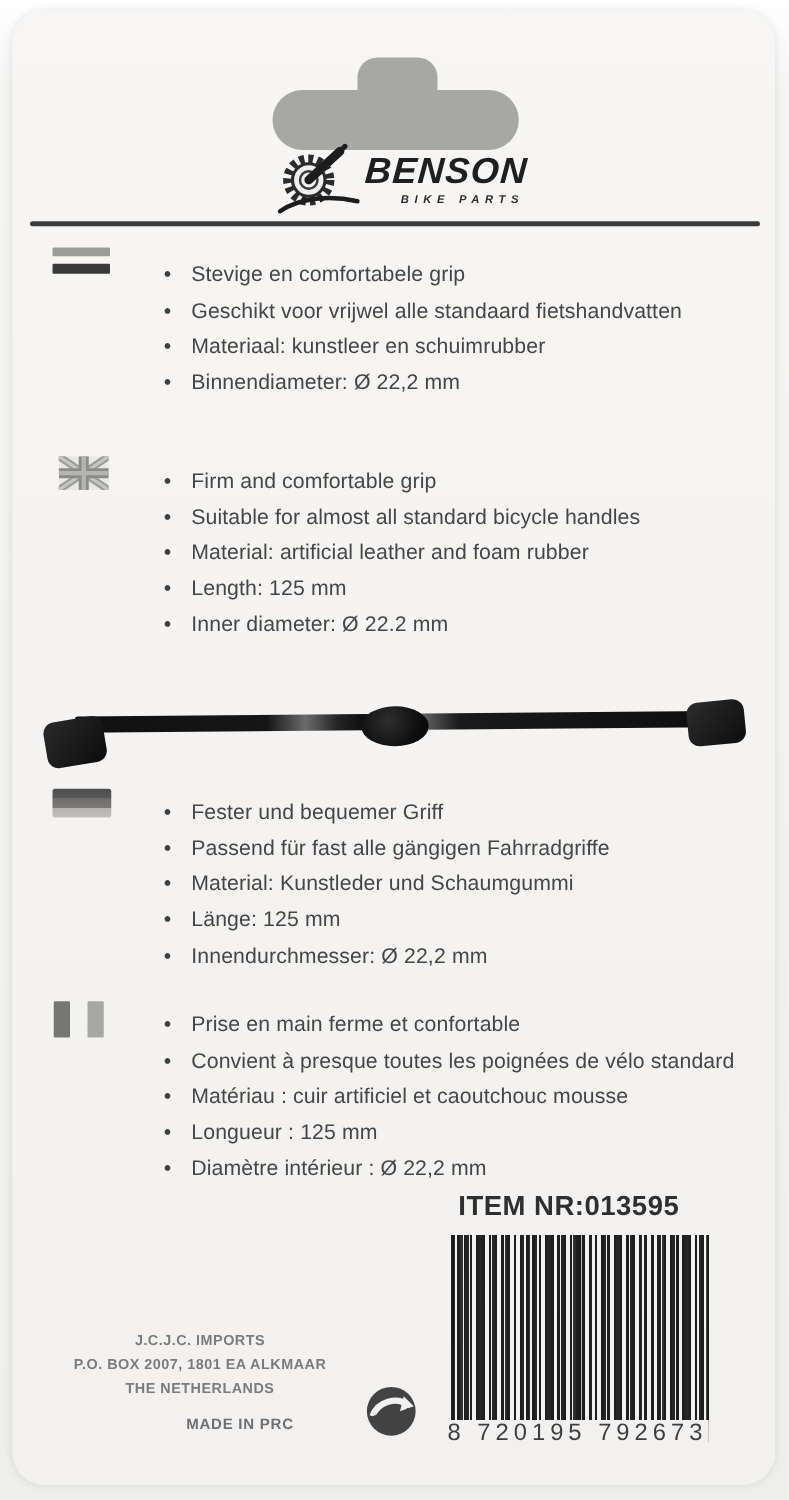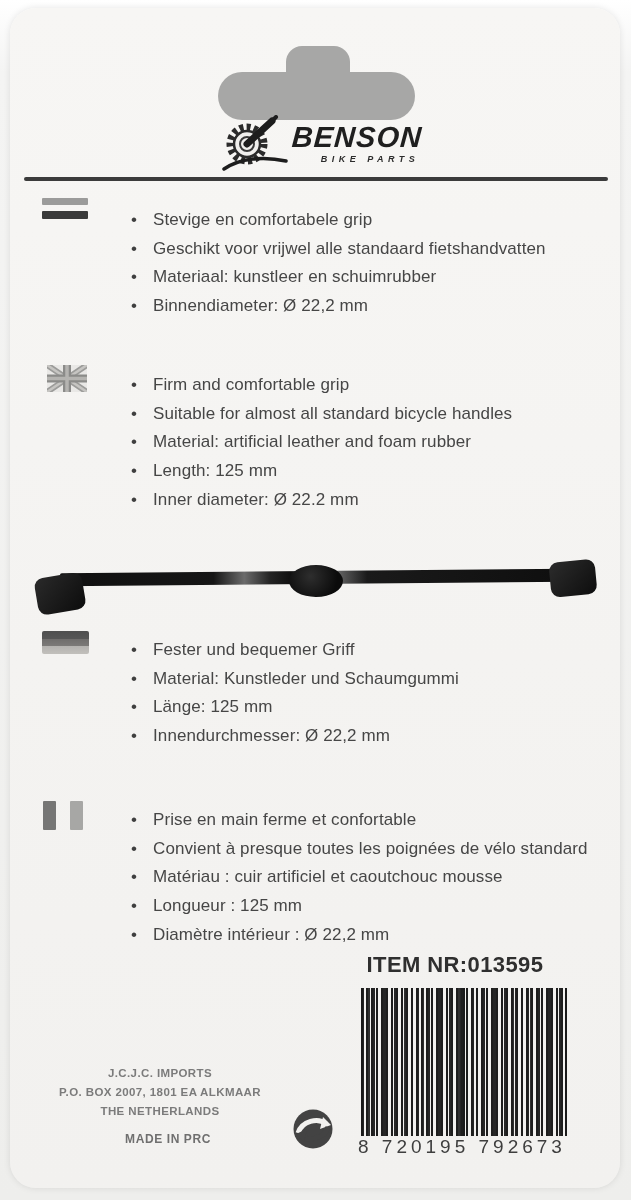--- a/index.html
+++ b/index.html
@@ -106,21 +106,21 @@
     background-color:transparent;
   }
   .barcode .digits span{background:#f2f1ef;padding:0 1px;}
 
   
   .address{
     position:absolute;left:20px;top:1056px;width:260px;text-align:center;
     font-size:11.5px;font-weight:bold;color:#7b7b7b;line-height:19px;letter-spacing:0.4px;
   }
   .origin{
-    position:absolute;left:28px;top:1124px;width:260px;text-align:center;
+    position:absolute;left:52px;top:1124px;width:260px;text-align:center;
     font-size:12px;font-weight:bold;color:#6f6f6f;letter-spacing:0.6px;
   }
   
   .green-dot{position:absolute;left:282px;top:1100px;width:42px;height:42px;}
 </style>
 </head>
 <body>
 
 <div class="card">
 
@@ -179,20 +179,21 @@
     <div class="rod"></div>
     <div class="cap-left"></div>
     <div class="cap-right"></div>
     <div class="bulge"></div>
   </div>
 
   <div class="section sec-de">
     <div class="flag flag-de"></div>
     <ul class="bullets">
       <li>Fester und bequemer Griff</li>
+      <li>Passend für fast alle gängigen Fahrradgriffe</li>
       <li>Material: Kunstleder und Schaumgummi</li>
       <li>Länge: 125 mm</li>
       <li>Innendurchmesser: Ø 22,2 mm</li>
     </ul>
   </div>
 
   <div class="section sec-fr">
     <div class="flag flag-fr">
       <div class="bar-left"></div>
         <div class="bar-right"></div>

